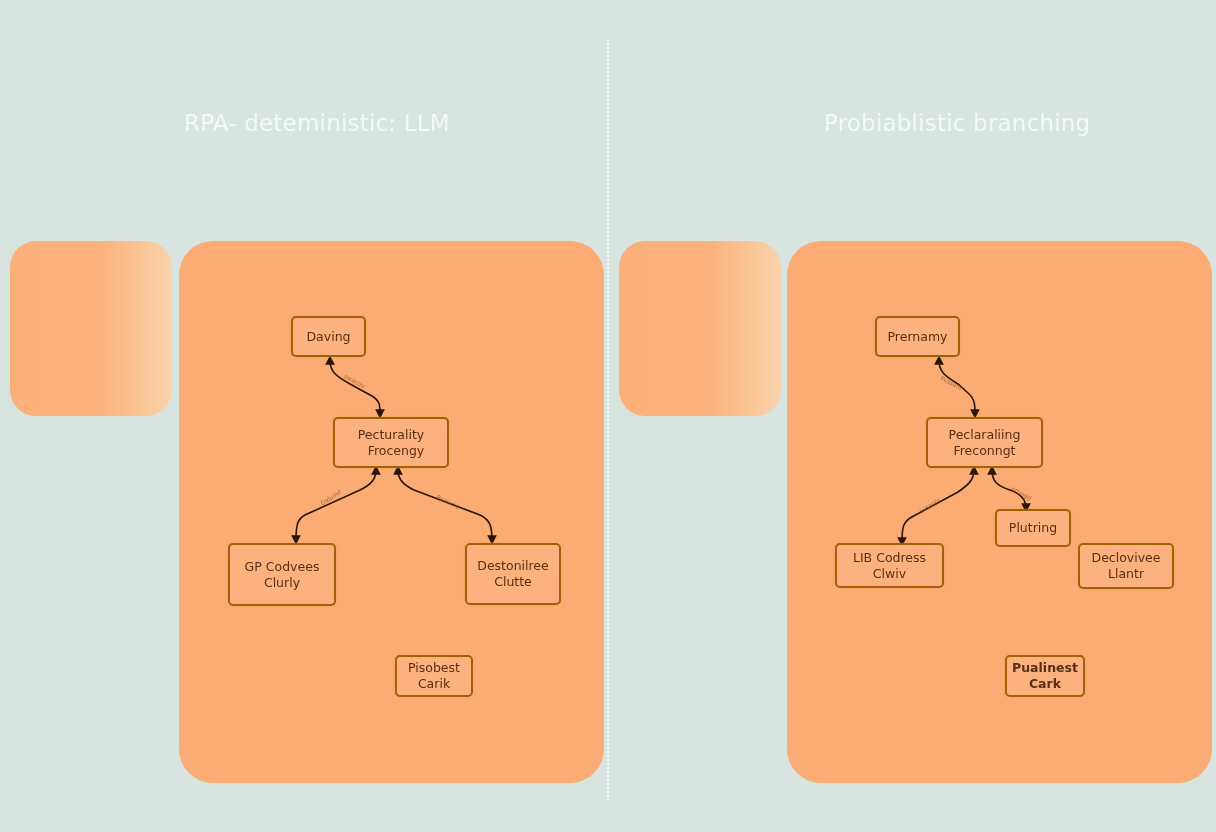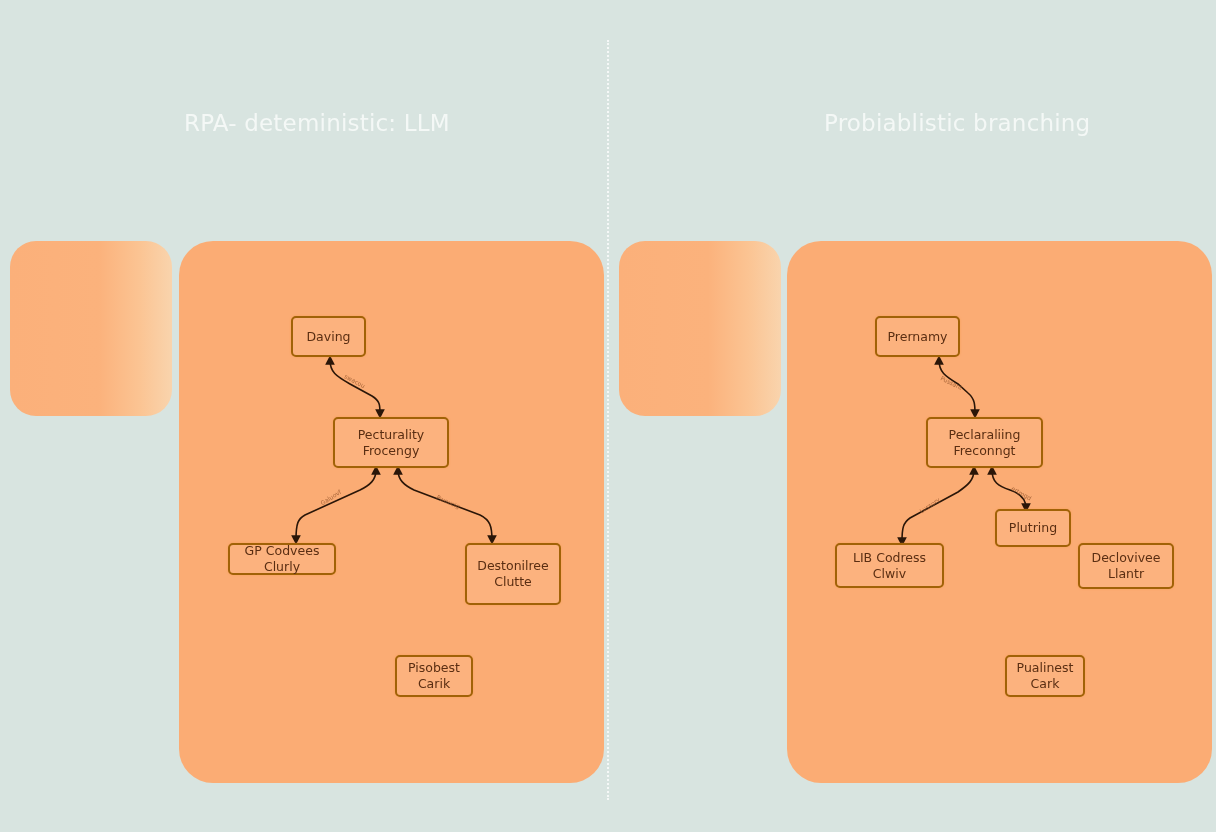--- a/index.html
+++ b/index.html
@@ -77,24 +77,24 @@
 <div class="edge-label" style="left:321px; top:500px; transform:rotate(-33deg);">Galuovf</div>
 <div class="edge-label" style="left:437px; top:493px; transform:rotate(24deg);">Pwoucig</div>
 <div class="edge-label" style="left:941px; top:374px; transform:rotate(26deg);">Pussant</div>
 <div class="edge-label" style="left:920px; top:508px; transform:rotate(-34deg);">Lussory</div>
 <div class="edge-label" style="left:1012px; top:484px; transform:rotate(30deg);">ertmgd</div>
 
 <div class="node" style="left:291px; top:316px; width:75px; height:41px;">
     <span style="white-space:pre-line;">Daving</span>
   </div>
 <div class="node" style="left:333px; top:417px; width:116px; height:51px;">
-    <span style="white-space:pre-line;">Pecturality
+    <span style="white-space:pre-line;text-align:right;">Pecturality
 Frocengy</span>
   </div>
-<div class="node" style="left:228px; top:543px; width:108px; height:32px;">
+<div class="node" style="left:228px; top:543px; width:108px; height:63px;">
     <span style="white-space:pre-line;">GP Codvees
 Clurly</span>
   </div>
 <div class="node" style="left:465px; top:543px; width:96px; height:62px;">
     <span style="white-space:pre-line;">Destonilree
 Clutte</span>
   </div>
 <div class="node" style="left:395px; top:655px; width:78px; height:42px;">
     <span style="white-space:pre-line;">Pisobest
 Carik</span>
@@ -112,15 +112,15 @@
 Clwiv</span>
   </div>
 <div class="node" style="left:995px; top:509px; width:76px; height:38px;">
     <span style="white-space:pre-line;">Plutring</span>
   </div>
 <div class="node" style="left:1078px; top:543px; width:96px; height:46px;">
     <span style="white-space:pre-line;">Declovivee
 Llantr</span>
   </div>
 <div class="node" style="left:1005px; top:655px; width:80px; height:42px;">
-    <span style="white-space:pre-line;">Pualinest
+    <span style="white-space:pre-line;font-weight:bold;">Pualinest
 Cark</span>
   </div>
 
 </body></html>

